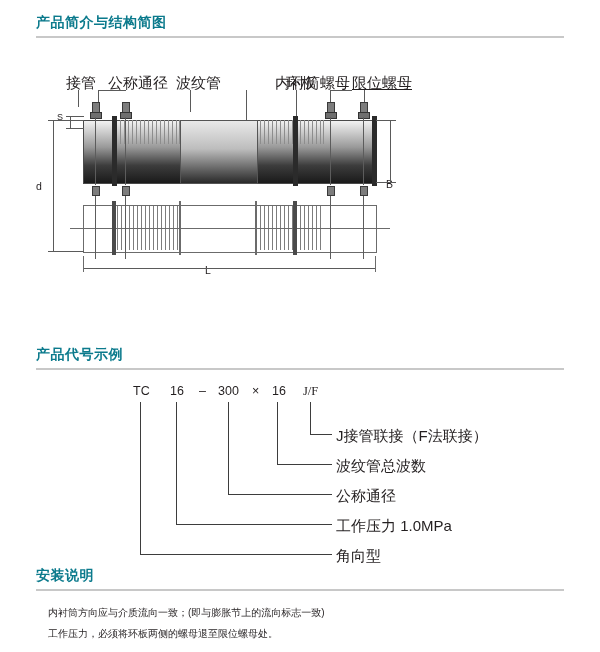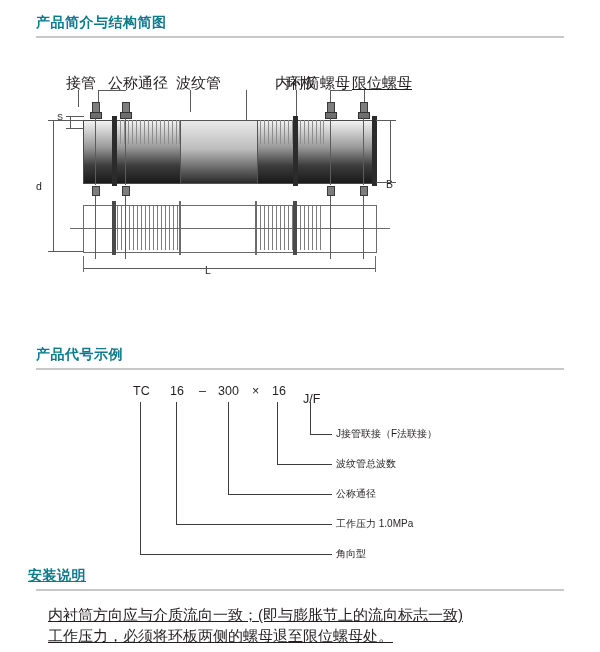--- a/index.html
+++ b/index.html
@@ -24,24 +24,24 @@
   
   .lowbox{position:absolute;border:1px solid #6b6b6b;background:#ffffff;}
   .lowfill{position:absolute;background:repeating-linear-gradient(90deg,#7d7d7d 0px,#7d7d7d 1px,#ffffff 1px,#ffffff 4px);}
   .centerline{position:absolute;height:1px;background:#6b6b6b;}
   .tick{position:absolute;width:1px;background:#6b6b6b;}
   
   #code{position:absolute;left:0;top:372px;width:536px;height:170px;}
   .ccell{position:absolute;font-size:12.5px;color:#231f20;white-space:nowrap;}
   .cv{position:absolute;width:1px;background:#3d3d3d;}
   .ch{position:absolute;height:1px;background:#3d3d3d;}
-  .cdesc{position:absolute;font-size:10px;color:#231f20;white-space:nowrap;}
+  .cdesc{position:absolute;font-size:15px;color:#231f20;white-space:nowrap;}
   
   #notes{position:absolute;left:0;top:590px;width:600px;}
-  .note{position:absolute;font-size:15px;color:#231f20;white-space:nowrap;text-decoration:underline;}
+  .note{position:absolute;font-size:10px;color:#231f20;white-space:nowrap;}
 </style>
 </head>
 <body>
 
 <div class="sec-title" style="left:36px;top:14px;">产品简介与结构简图</div>
 <div class="sec-underline" style="left:36px;top:36px;width:528px;"></div>
 
 <div id="drawing">
 
   <div class="lbl" style="left:66px;top:14px;">接管</div>
@@ -169,21 +169,21 @@
 <div class="sec-title" style="left:36px;top:346px;">产品代号示例</div>
 <div class="sec-underline" style="left:36px;top:368px;width:528px;"></div>
 
 <div id="code">
   <div class="ccell" style="left:133px;top:12px;">TC</div>
   <div class="ccell" style="left:170px;top:12px;">16</div>
   <div class="ccell" style="left:199px;top:12px;">–</div>
   <div class="ccell" style="left:218px;top:12px;">300</div>
   <div class="ccell" style="left:252px;top:12px;">×</div>
   <div class="ccell" style="left:272px;top:12px;">16</div>
-  <div class="ccell" style="left:303px;top:20px;">J/F</div>
+  <div class="ccell" style="left:303px;top:12px;font-family:Liberation Serif, serif;">J/F</div>
 
   <div class="cv" style="left:310px;top:30px;height:32px;"></div>
   <div class="ch" style="left:310px;top:62px;width:22px;"></div>
   <div class="cdesc" style="left:336px;top:55px;">J接管联接（F法联接）</div>
 
   <div class="cv" style="left:277px;top:30px;height:62px;"></div>
   <div class="ch" style="left:277px;top:92px;width:55px;"></div>
   <div class="cdesc" style="left:336px;top:85px;">波纹管总波数</div>
 
   <div class="cv" style="left:228px;top:30px;height:92px;"></div>
@@ -193,19 +193,19 @@
   <div class="cv" style="left:176px;top:30px;height:122px;"></div>
   <div class="ch" style="left:176px;top:122px;width:0px;"></div>
   <div class="ch" style="left:176px;top:152px;width:156px;"></div>
   <div class="cdesc" style="left:336px;top:145px;">工作压力 1.0MPa</div>
 
   <div class="cv" style="left:140px;top:30px;height:152px;"></div>
   <div class="ch" style="left:140px;top:182px;width:192px;"></div>
   <div class="cdesc" style="left:336px;top:175px;">角向型</div>
 </div>
 
-<div class="sec-title" style="left:28px;top:567px;text-decoration:underline;">安装说明</div>
+<div class="sec-title" style="left:36px;top:567px;">安装说明</div>
 <div class="sec-underline" style="left:36px;top:589px;width:528px;"></div>
 
 <div id="notes">
   <div class="note" style="left:48px;top:16px;">内衬筒方向应与介质流向一致；(即与膨胀节上的流向标志一致)</div>
   <div class="note" style="left:48px;top:37px;">工作压力，必须将环板两侧的螺母退至限位螺母处。</div>
 </div>
 
 </body></html>

